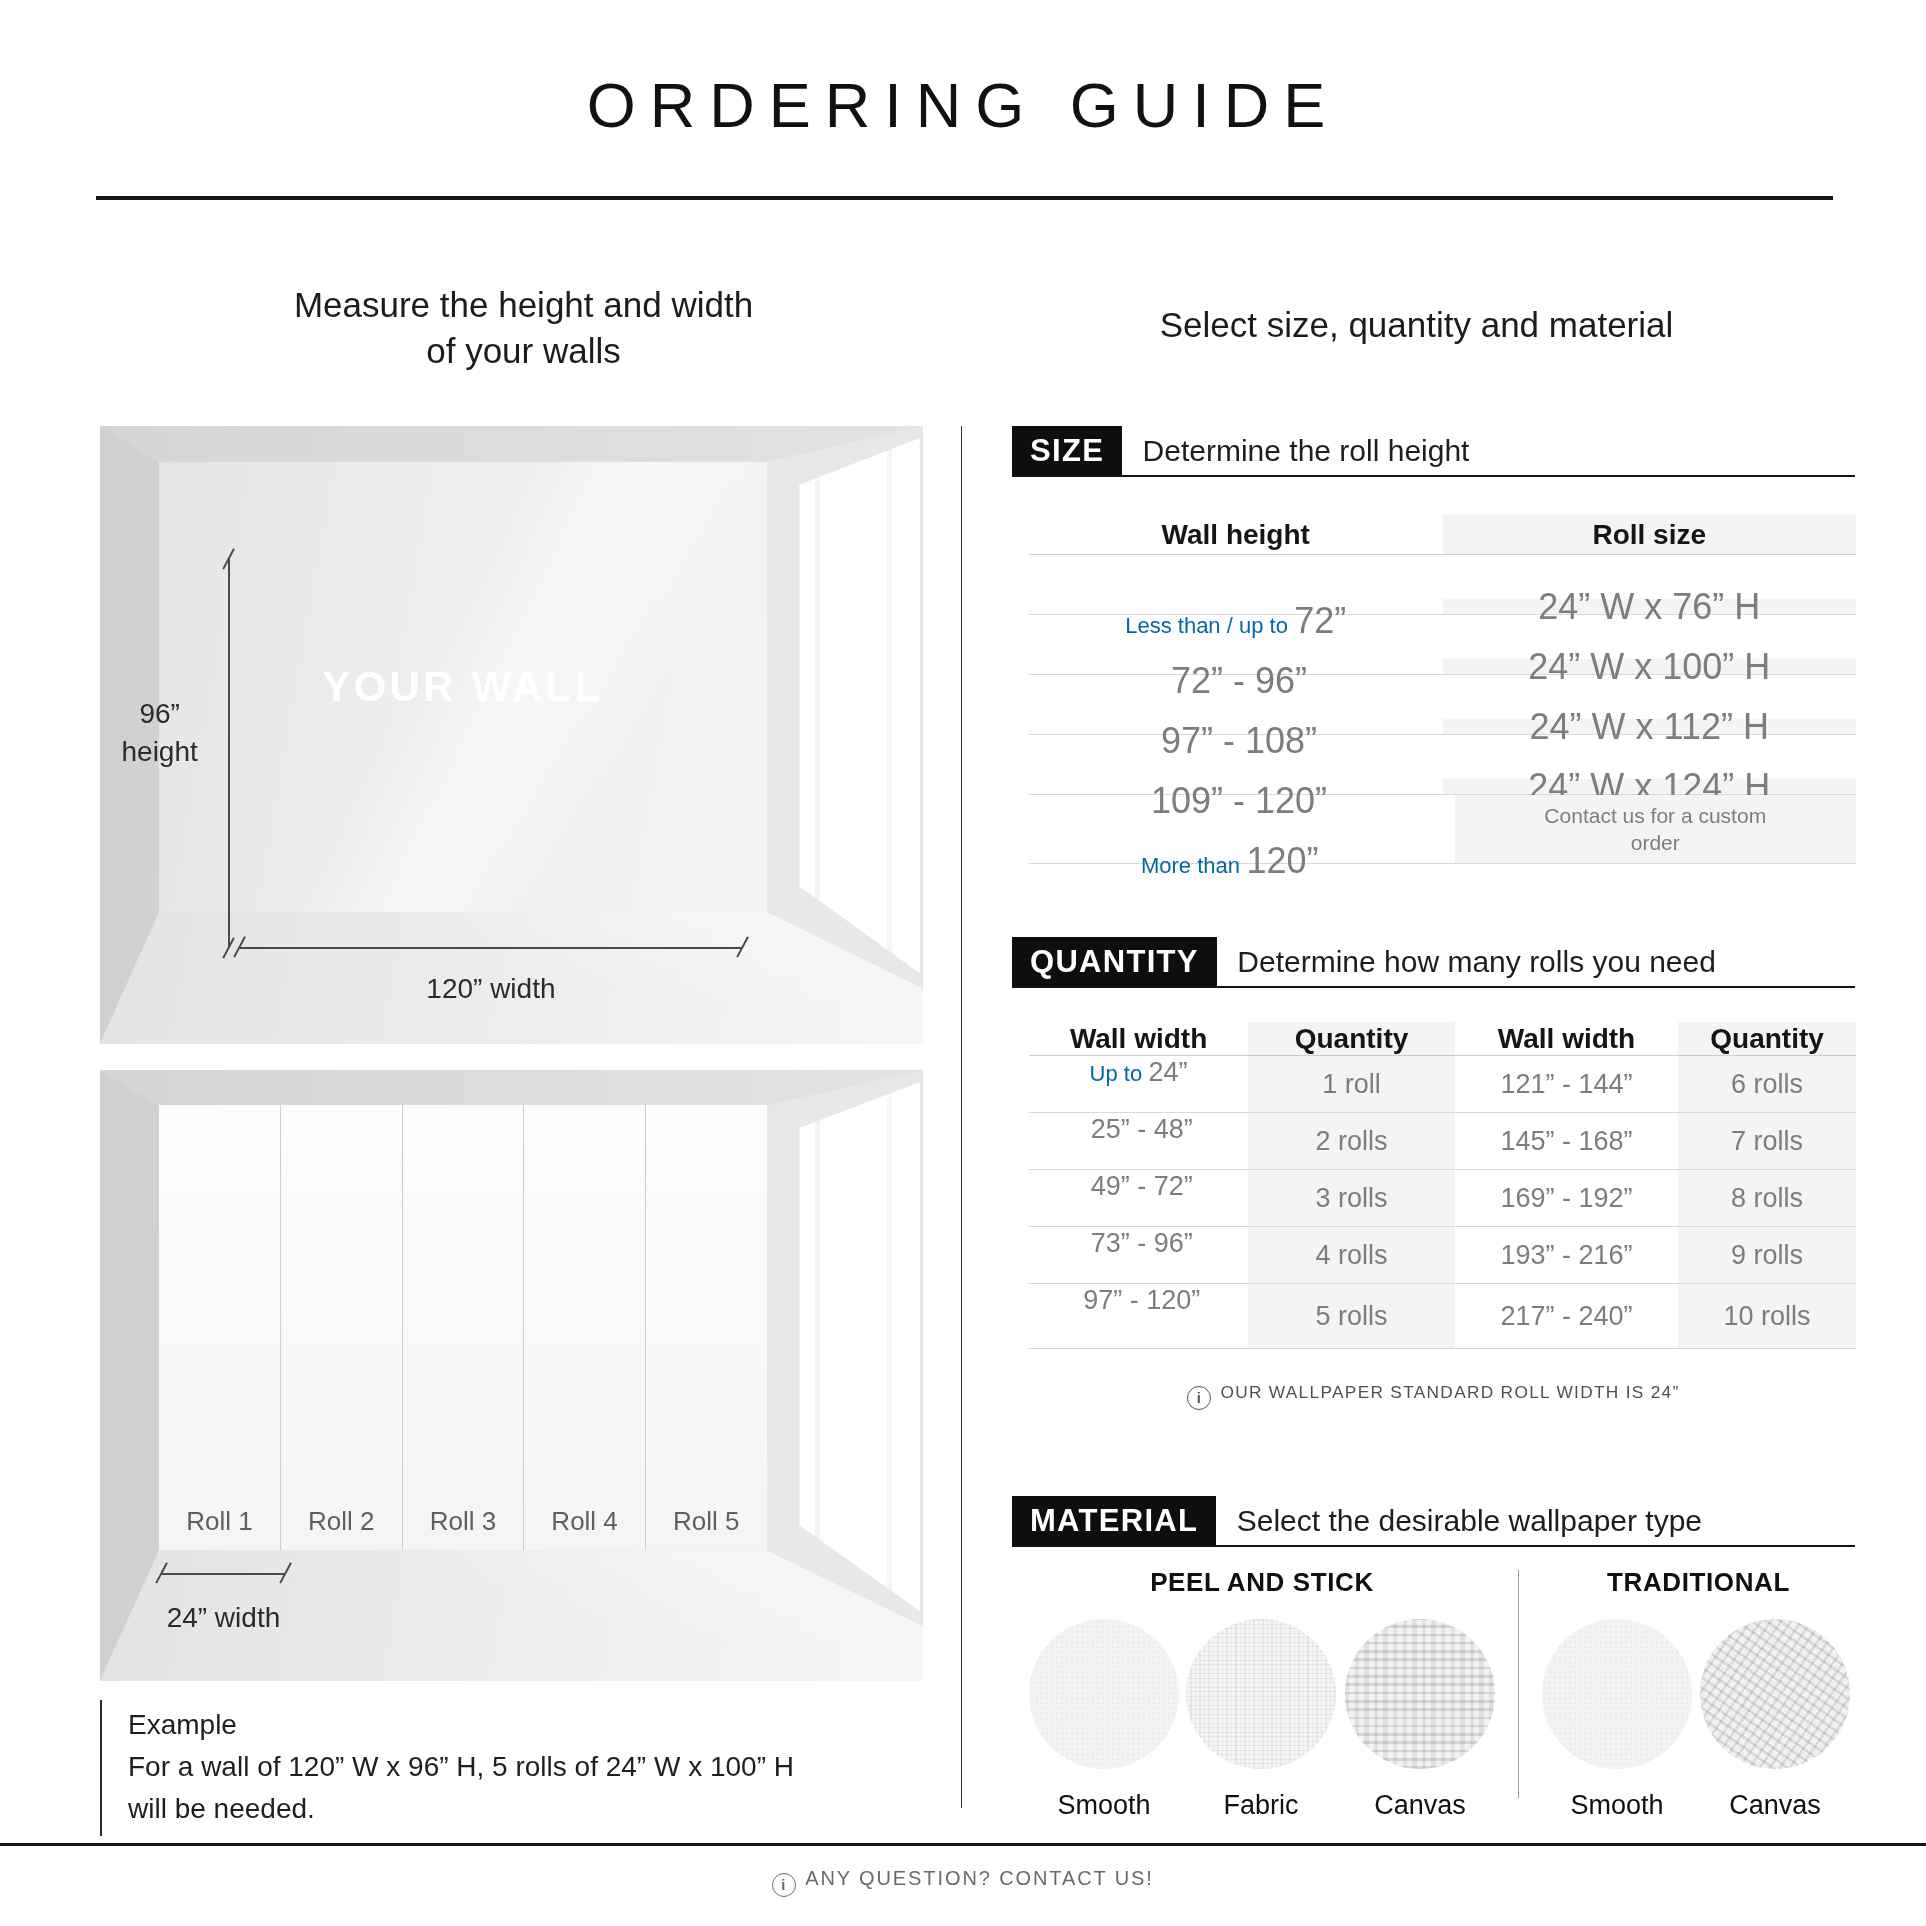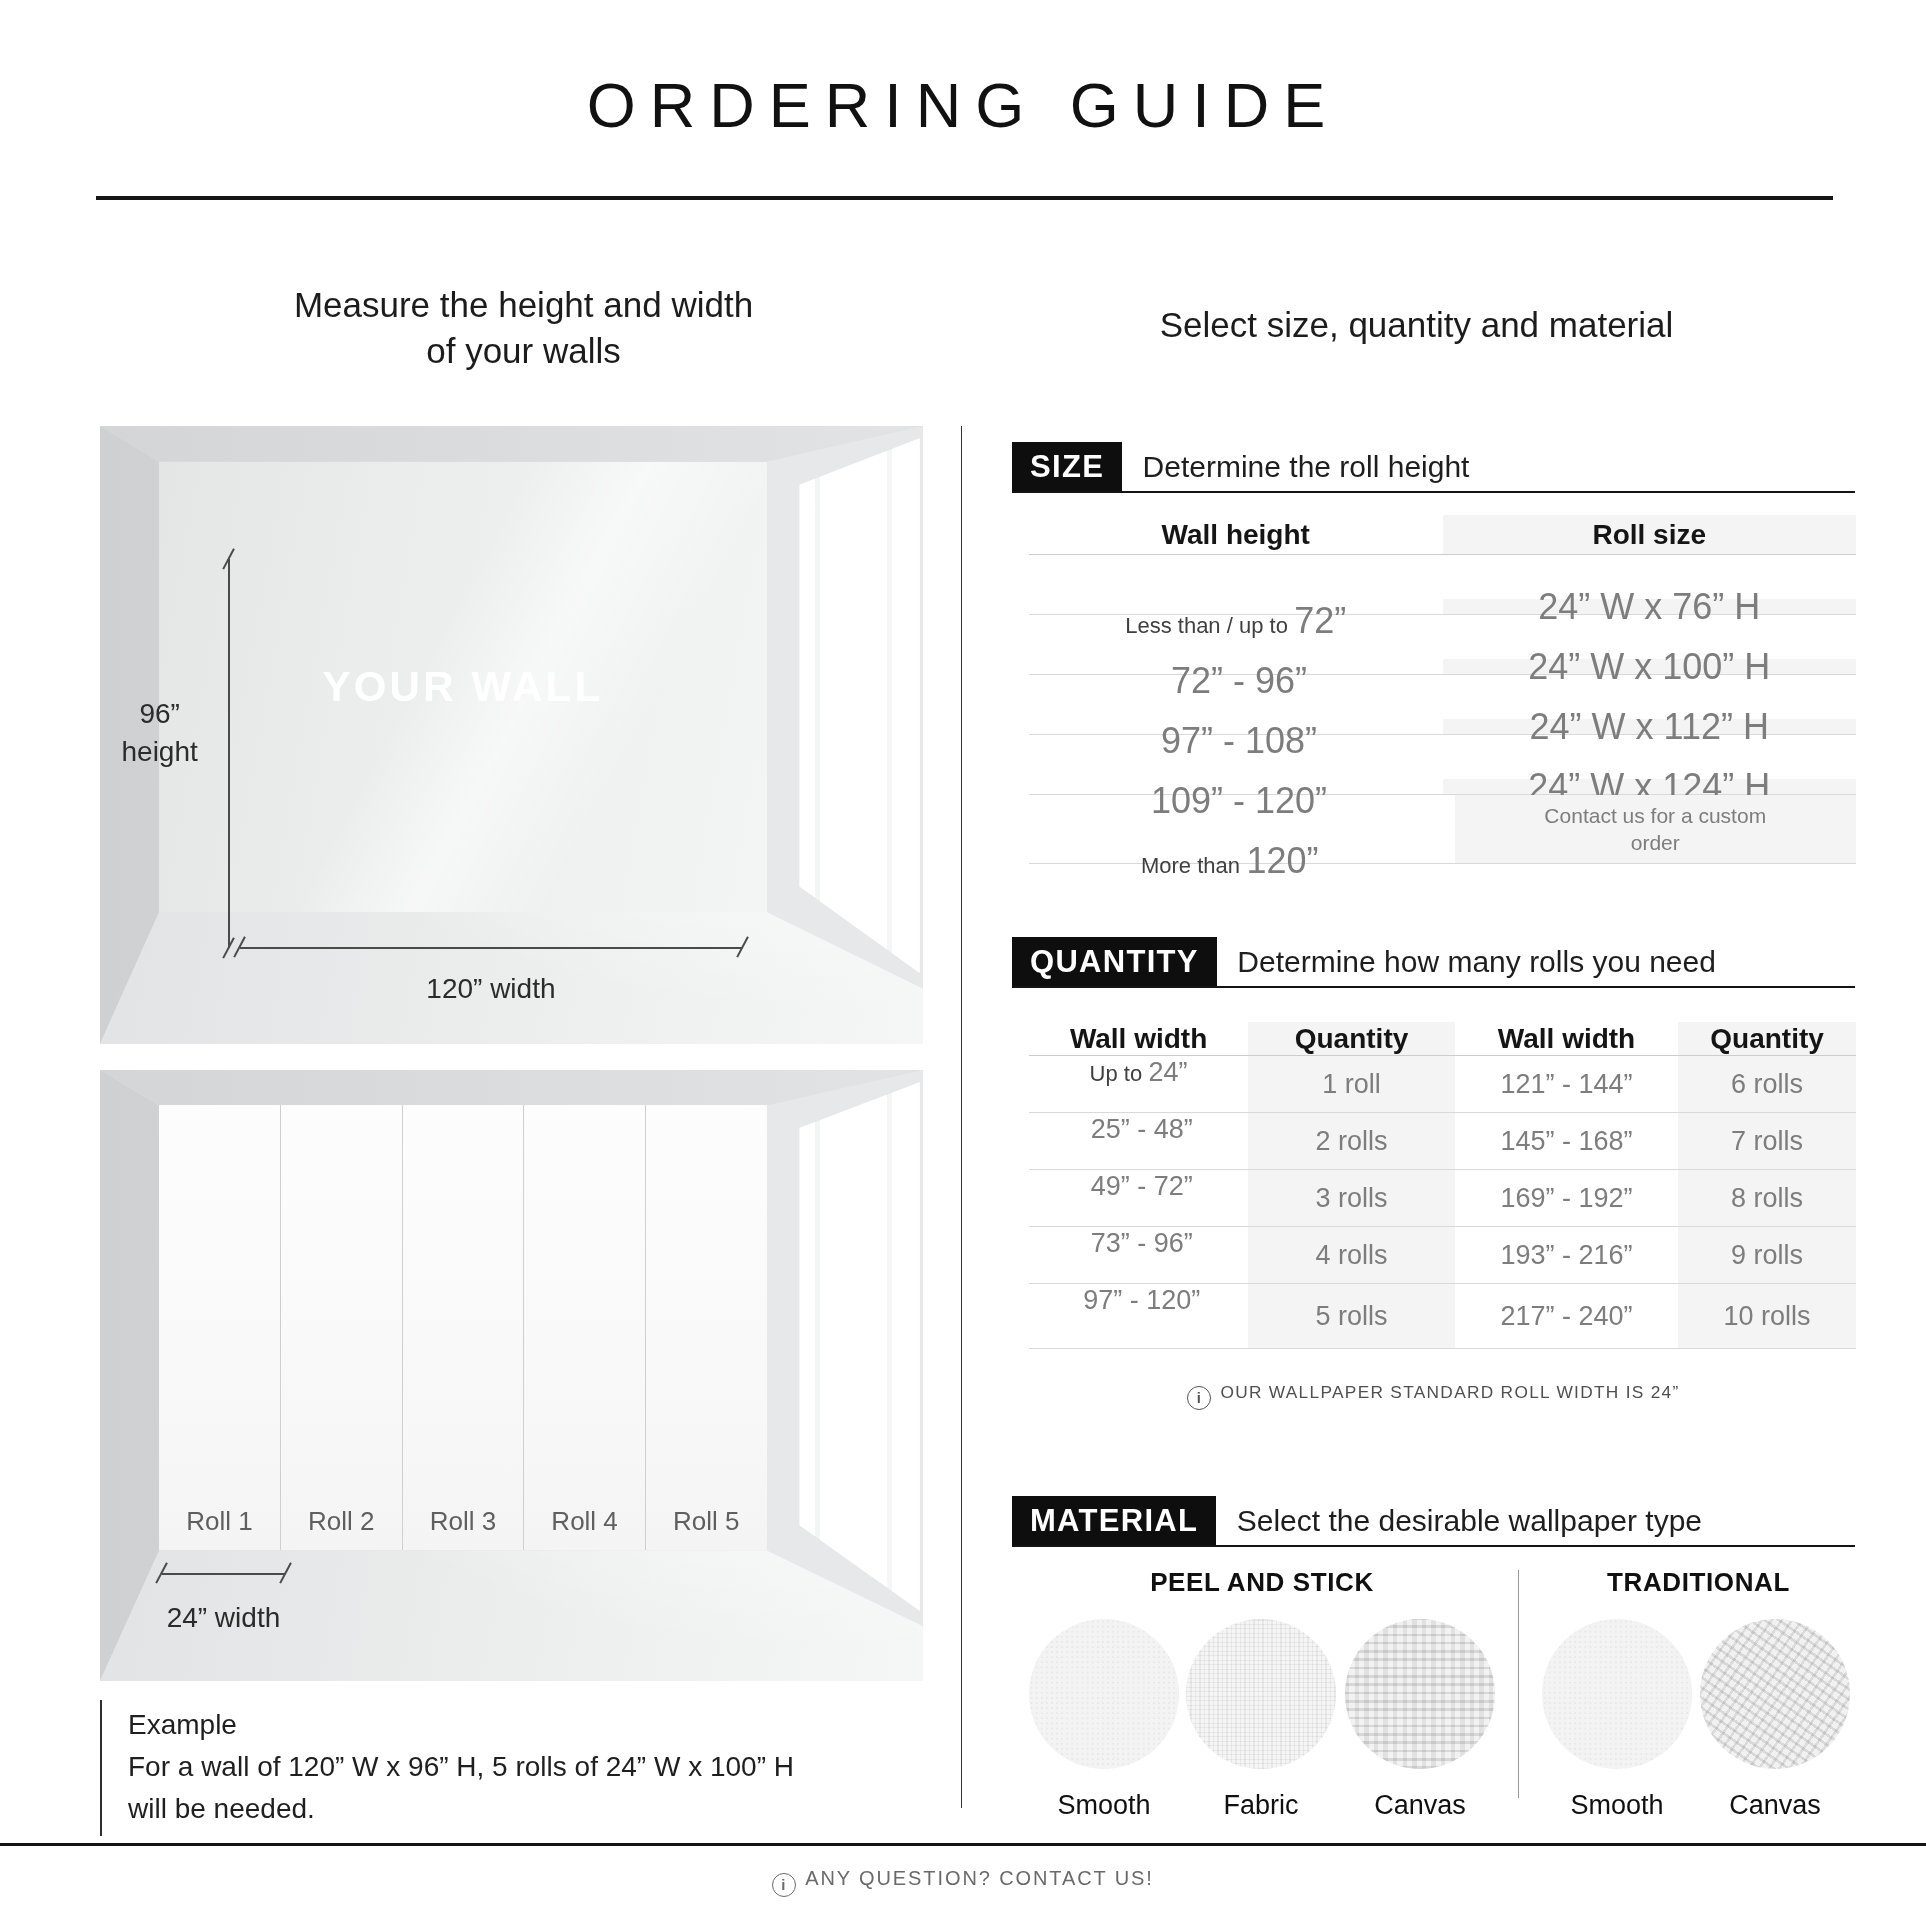--- a/index.html
+++ b/index.html
@@ -56,21 +56,21 @@
     display:flex;align-items:center;padding:0 18px;}
   .section-sub{font-size:30px;color:#1e1e1e;display:flex;align-items:center;padding-left:20.5px;}
 
   .tbl{position:absolute;left:1029px;width:827px;}
   .trow{display:flex;border-bottom:1.3px solid #d9d9d9;}
   .trow.head{border-bottom:1.3px solid #cdcdcd;}
   .cell{display:flex;align-items:baseline;justify-content:center;line-height:1.2;}
   .cell.mid{align-items:center;}
   .htxt{font-size:28px;font-weight:600;color:#151515;}
   .vtxt{font-size:36px;color:#7d7d7d;margin-top:44px;}
-  .ptxt{font-size:22px;color:#404040;margin-right:6.4px;}
+  .ptxt{font-size:22px;color:#0369a1;margin-right:6.4px;}
   .shade{background:#f4f4f5;}
   .s-wall{width:50%;}
   .s-roll{width:50%;}
   .small-cell{font-size:21px;color:#7d7d7d;text-align:center;line-height:1.3;}
   .qc1{width:26.5%;}.qc2{width:25%;}.qc3{width:27%;}.qc4{width:21.5%;}
   .qtxt{font-size:27px;color:#7d7d7d;}
 
   .note-line{position:absolute;left:1012px;width:843px;text-align:center;
     font-size:17.3px;letter-spacing:1.3px;color:#4f4f4f;font-weight:500;}
   .info-ic{display:inline-flex;width:22px;height:22px;border:1.9px solid #555;border-radius:50%;
@@ -170,21 +170,21 @@
   </div>
 
   <div class="example">
     <div>Example</div>
     <div>For a wall of 120” W x 96” H, 5 rolls of 24” W x 100” H</div>
     <div>will be needed.</div>
   </div>
 
   <div class="col-heading" style="left:1012px;top:302px;width:809px;">Select size, quantity and material</div>
 
-  <div class="section-head" style="top:426px;margin-top:16px;">
+  <div class="section-head" style="top:426px;">
     <div class="badge">SIZE</div>
     <div class="section-sub">Determine the roll height</div>
   </div>
 
   <div class="tbl" style="top:515px;">
     <div class="trow head" style="height:39px;">
       <div class="cell mid s-wall htxt">Wall height</div>
       <div class="cell mid s-roll shade htxt">Roll size</div>
     </div>
     <div class="trow" style="height:59px;">

